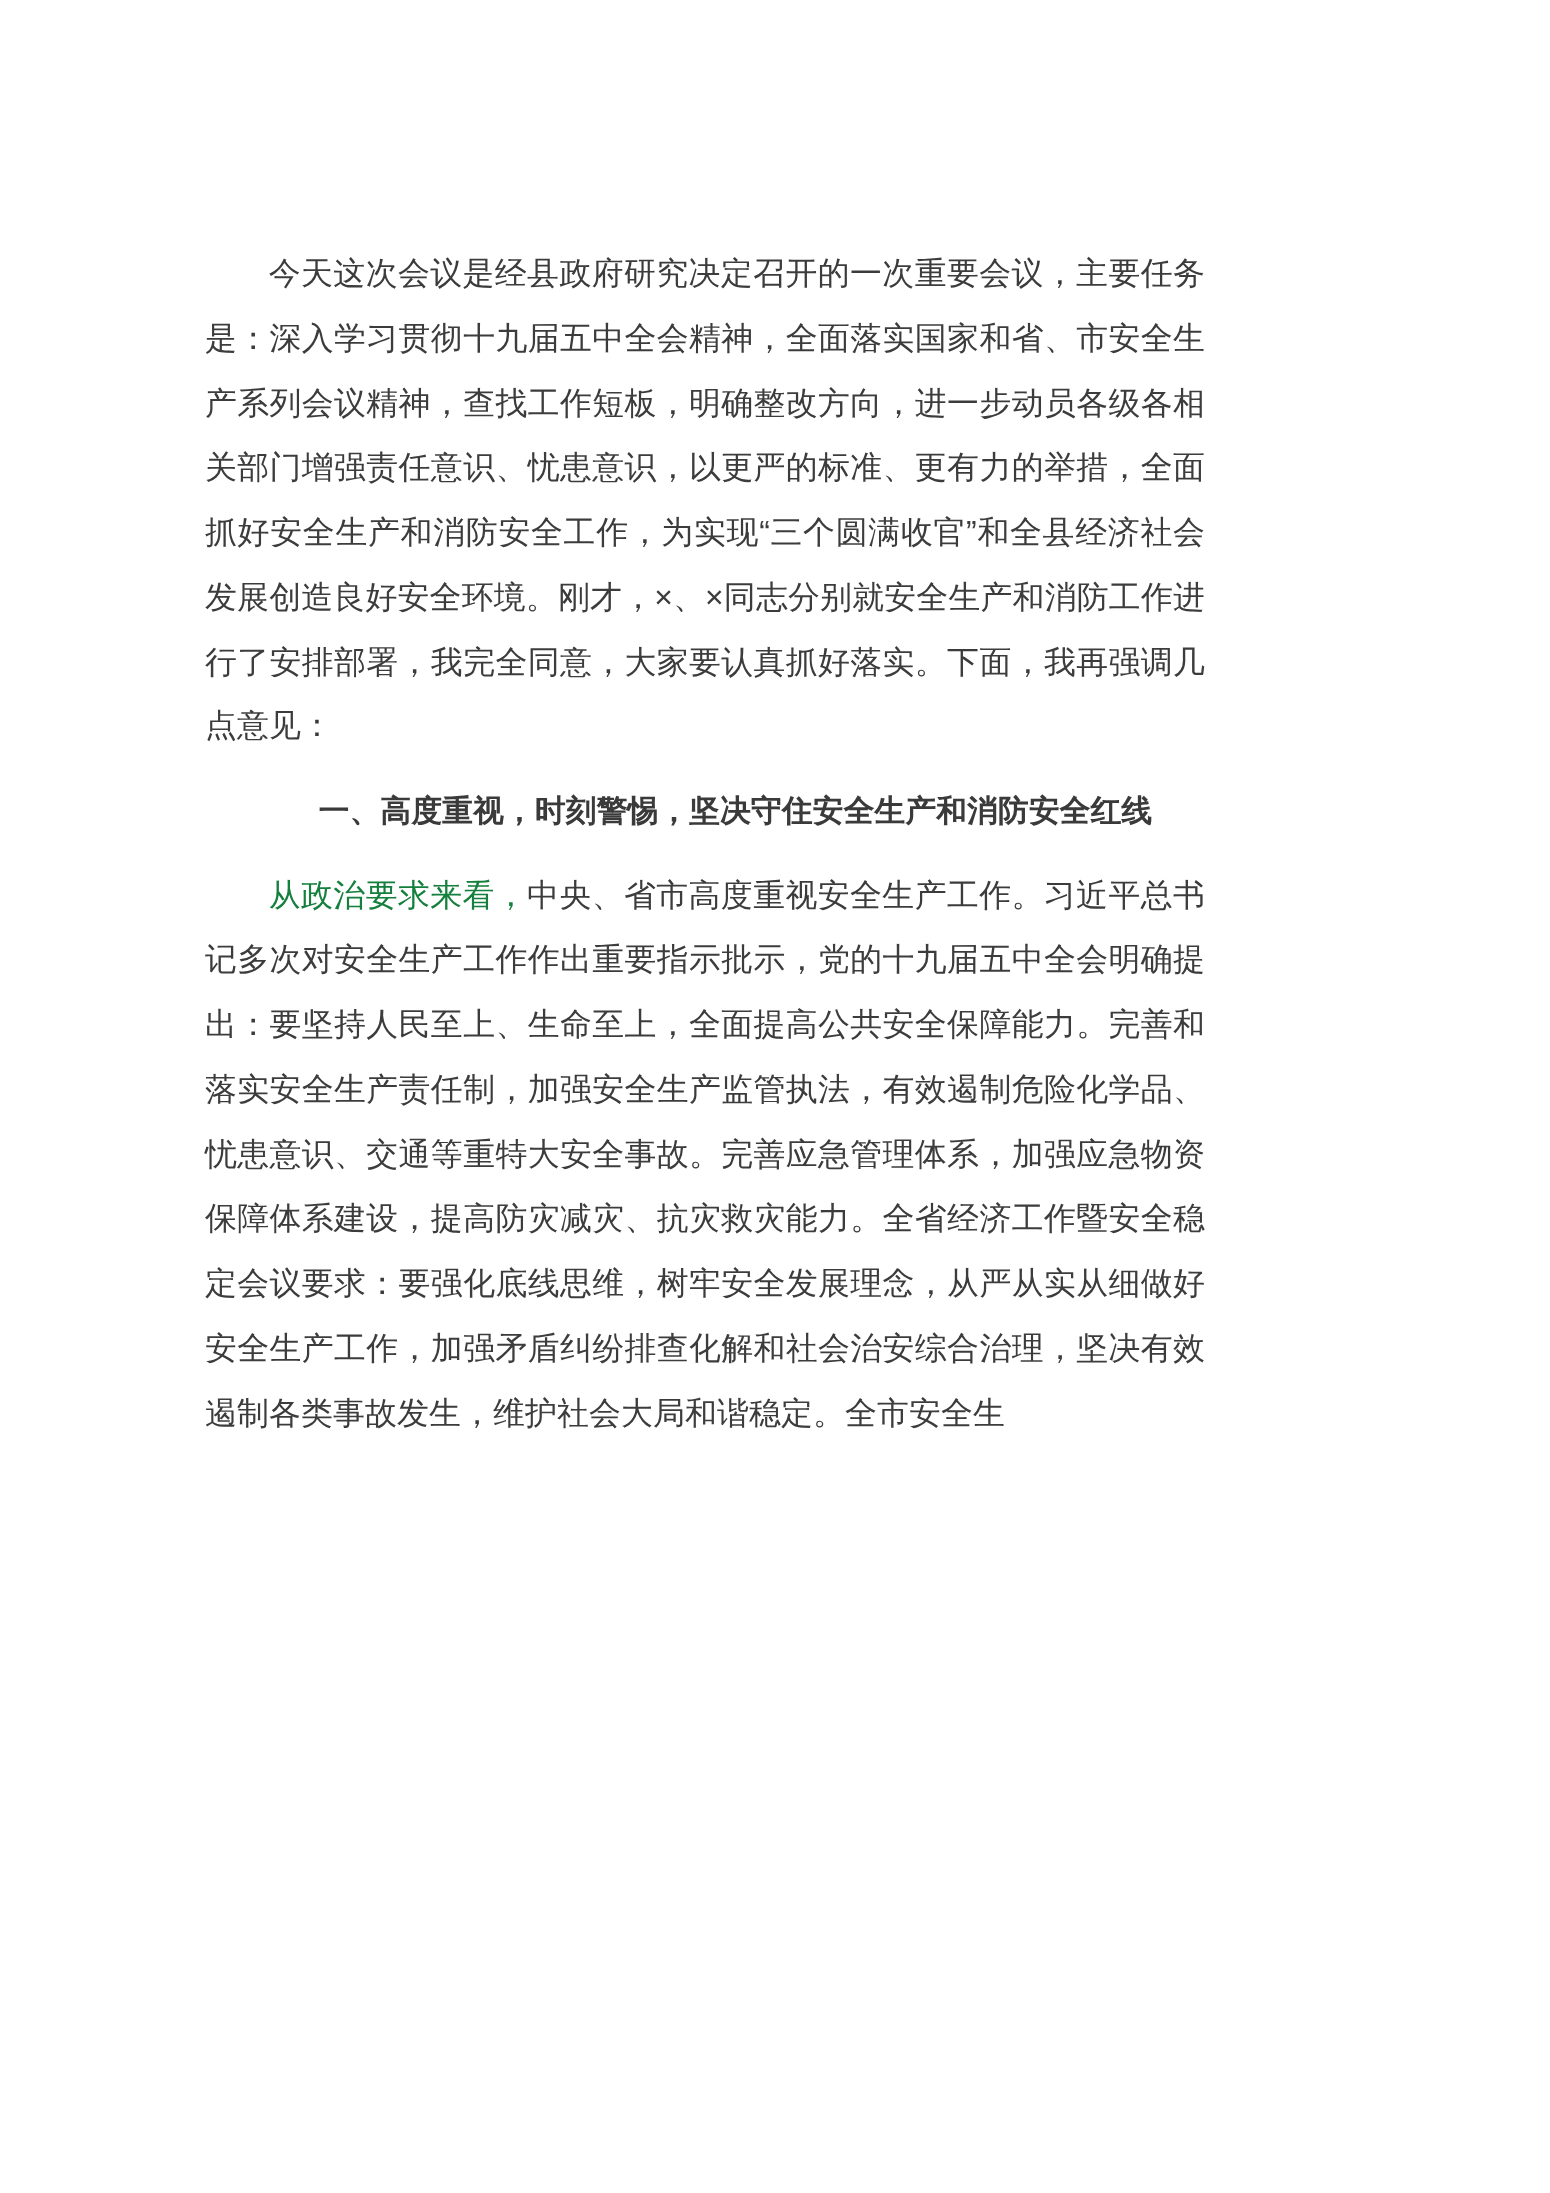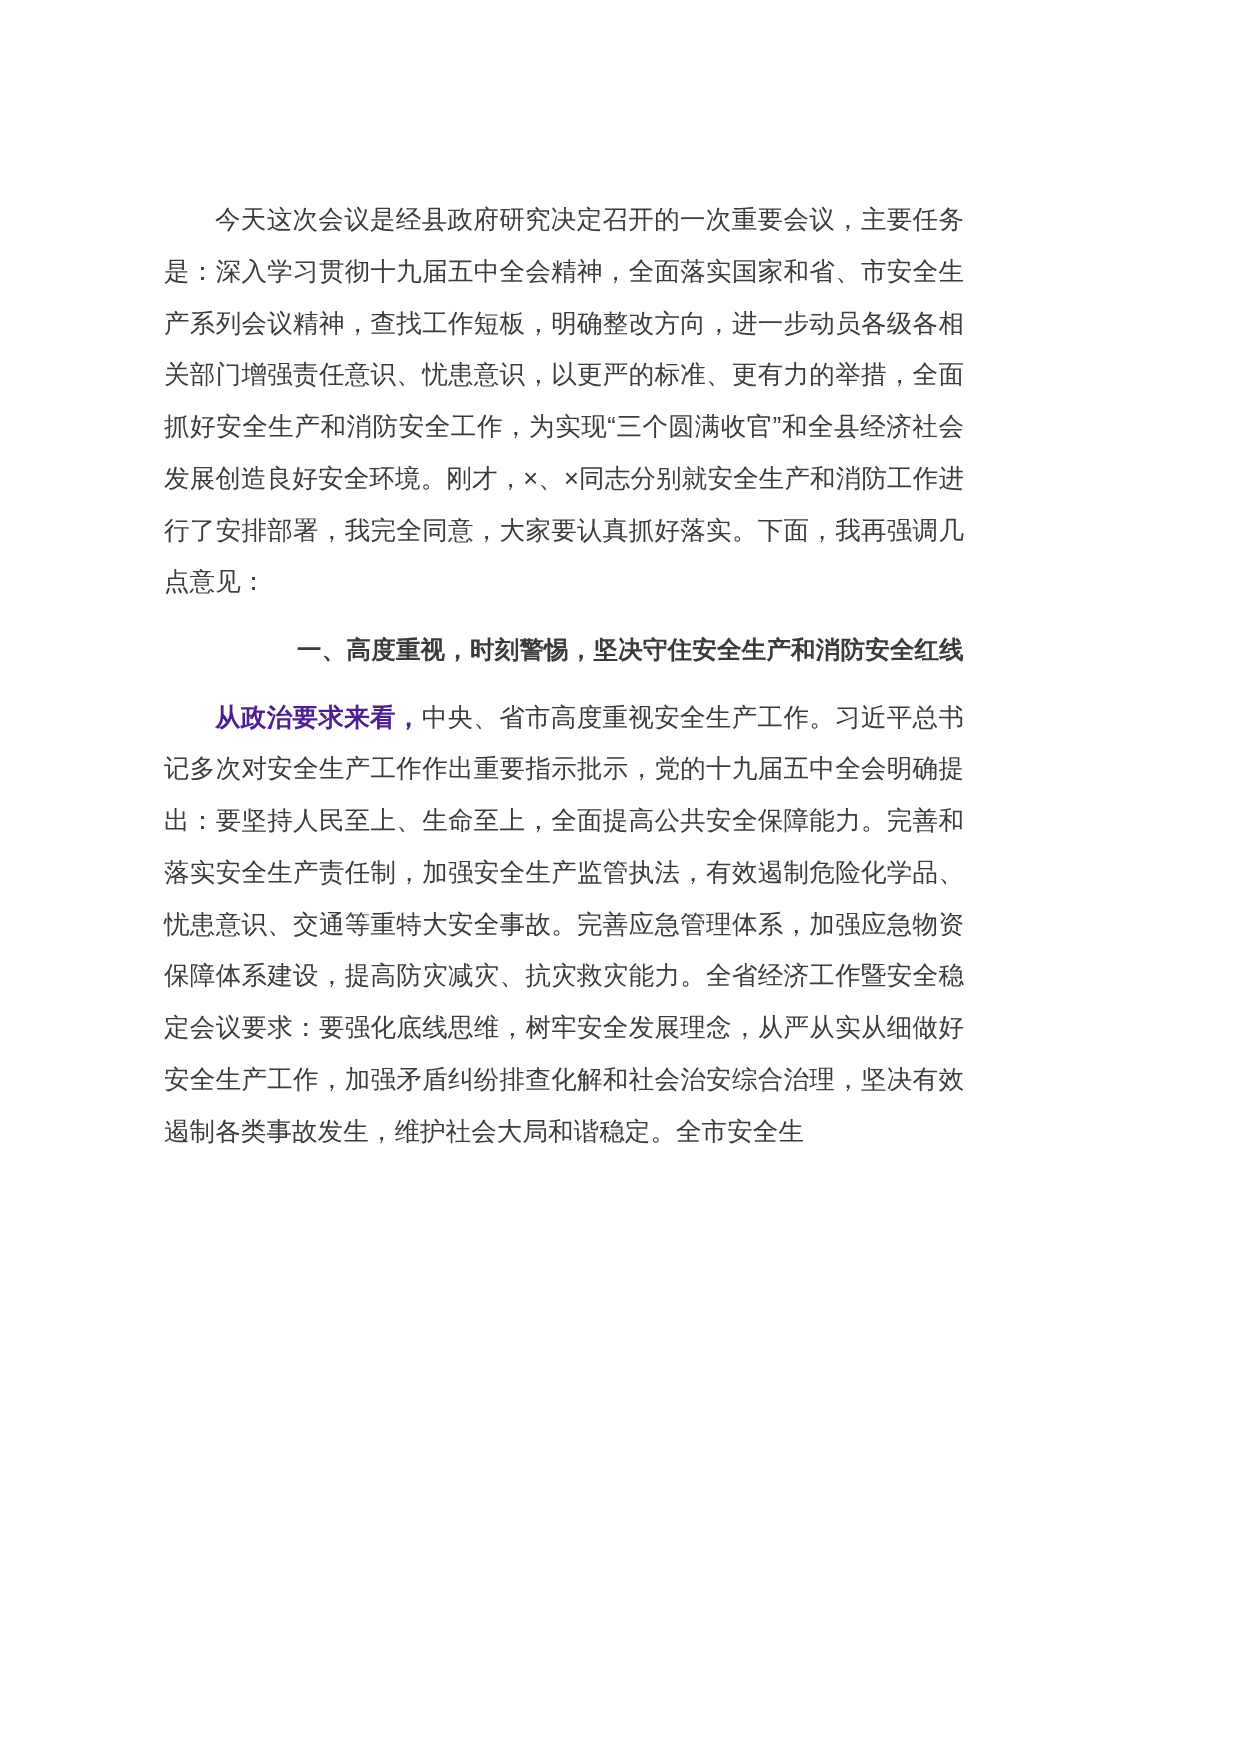--- a/index.html
+++ b/index.html
@@ -52,27 +52,27 @@
   .para-gap {
     margin-top: 17px;
   }
   .heading-sec {
     font-size: 24.5px;
     font-weight: 700;
     line-height: 2.03;
     color: #3a3a3a;
     margin: 0;
     text-indent: 2em;
-    text-align: right;
+    text-align: center;
     letter-spacing: 0.2px;
     margin-top: 17px;
   }
   .lead {
-    font-weight: 700;
-    color: #4c1d95;
+    font-weight: 400;
+    color: #15803d;
   }
 </style>
 </head>
 <body>
 
 <div class="page">
   <div class="content">
 
     <h1 class="doc-title"></h1>
 

